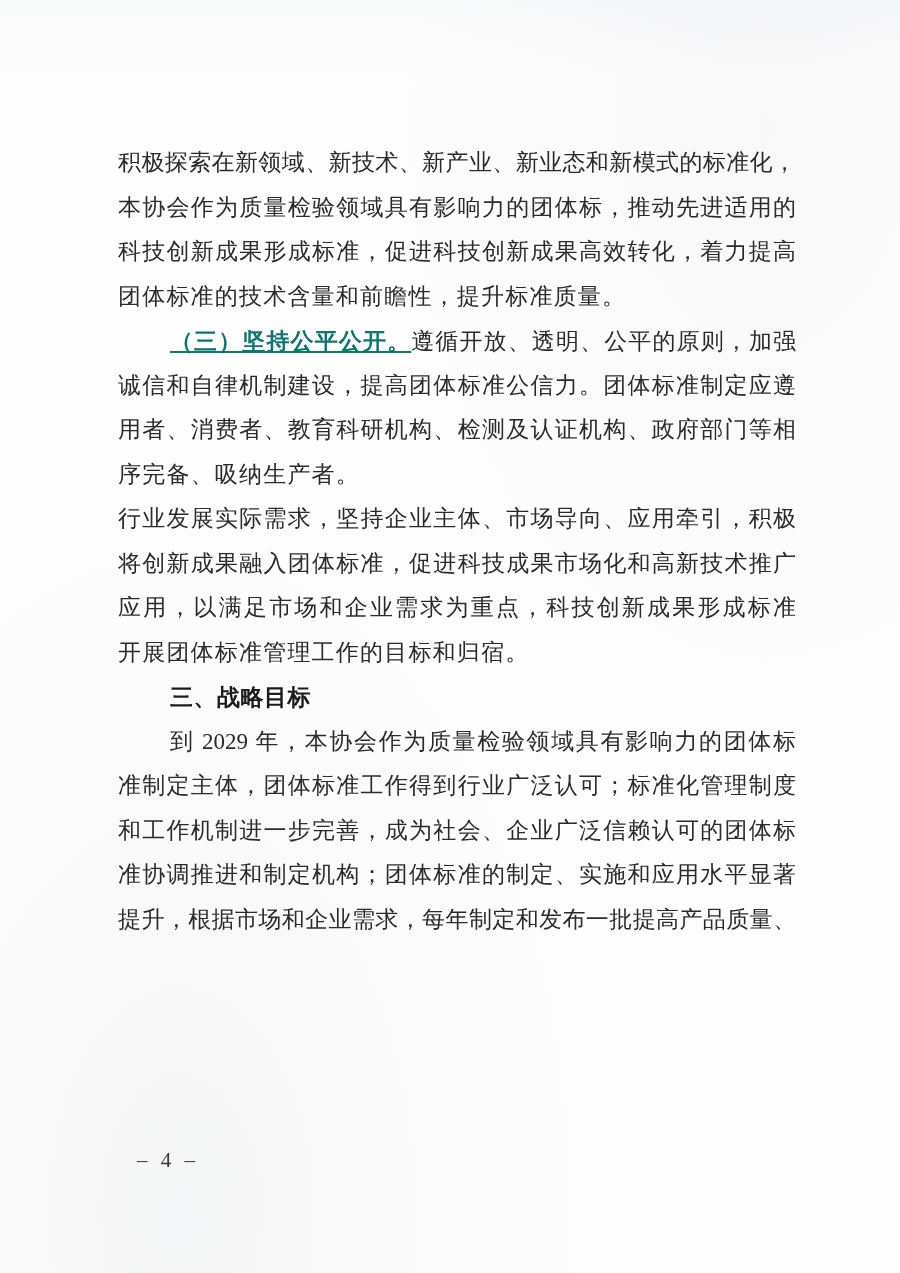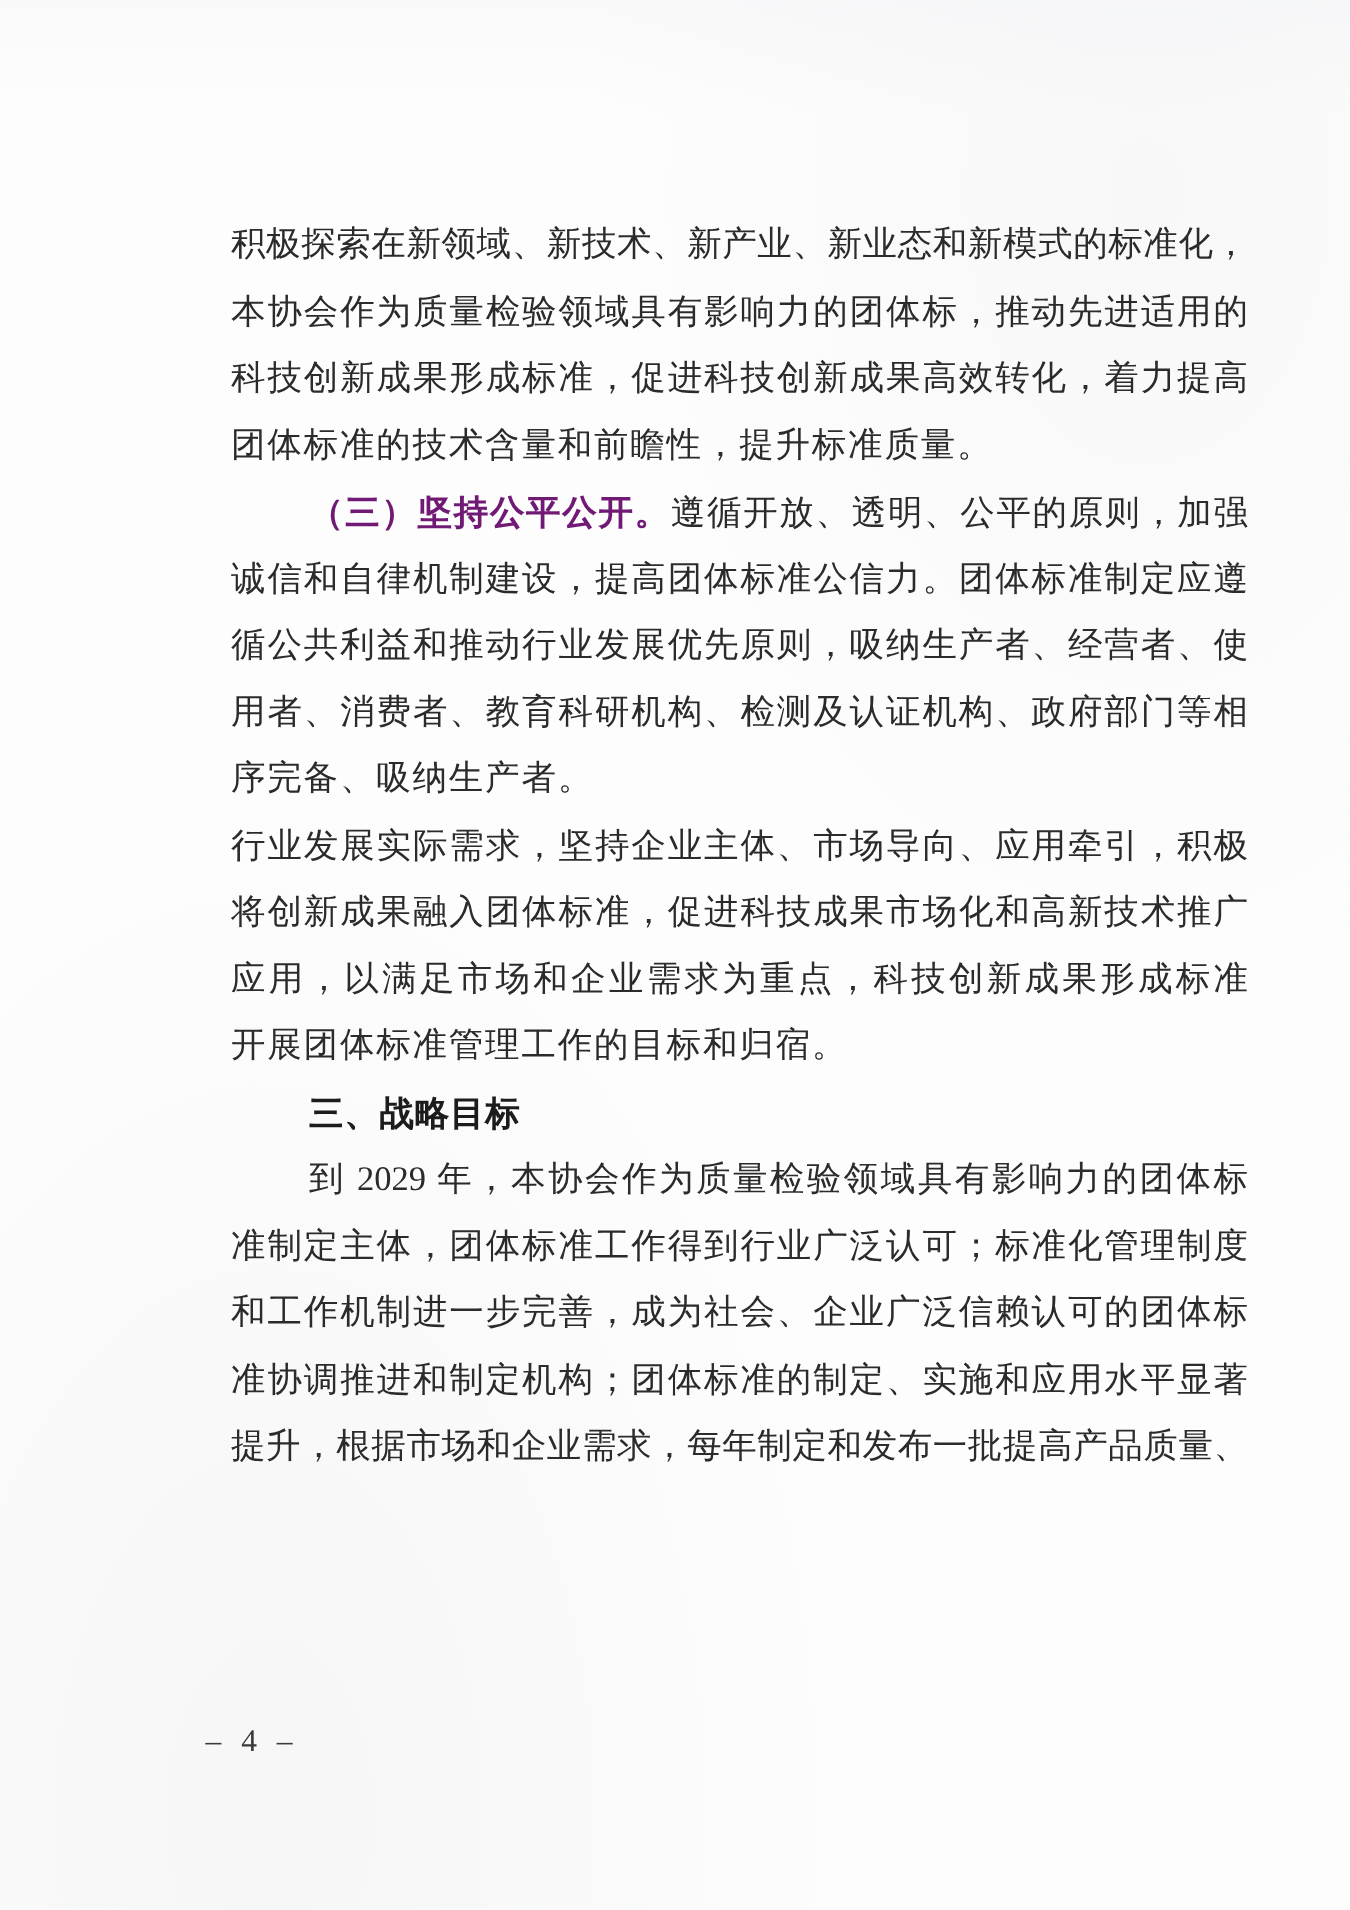--- a/index.html
+++ b/index.html
@@ -24,42 +24,42 @@
       linear-gradient(180deg, rgba(245,246,248,0.5) 0%, rgba(255,255,255,0) 6%);
     pointer-events: none;
   }
   .textblock {
     position: absolute;
     left: 118px;
     top: 141px;
     width: 678px;
     color: var(--ink, #2b2b2b);
     font-size: 23px;
-    margin-left: 36px;
   }
   .line {
     height: 44.5px;
     line-height: 44.5px;
     white-space: nowrap;
     letter-spacing: 1.2px;
   }
   
   .line.jfull {
     white-space: normal;
     letter-spacing: 0;
     text-align: justify;
     text-align-last: justify;
     text-justify: inter-character;
   }
   .line.indent { padding-left: 52px; }
   .line.jfull.indent { width: 626px; }
   .bp {
     font-family: "Liberation Sans", "DejaVu Sans", sans-serif;
     font-weight: 700;
-    color: #701a75;
+    color: #0f766e;
+    text-decoration: underline;
   }
   .line.head {
     font-family: "Liberation Sans", "DejaVu Sans", sans-serif;
     font-weight: 700;
     letter-spacing: 0.5px;
     color: #1c1c1c;
   }
   .page-footer {
     position: absolute;
     left: 137px;
@@ -76,21 +76,20 @@
 
 <div class="scan-noise"></div>
 
 <div class="textblock">
   <div class="line jfull"><span>积极探索在新领域、新技术、新产业、新业态和新模式的标准化，</span></div>
   <div class="line jfull"><span>本协会作为质量检验领域具有影响力的团体标，推动先进适用的</span></div>
   <div class="line jfull"><span>科技创新成果形成标准，促进科技创新成果高效转化，着力提高</span></div>
   <div class="line"><span>团体标准的技术含量和前瞻性，提升标准质量。</span></div>
   <div class="line jfull indent"><span class="bp">（三）坚持公平公开。</span><span>遵循开放、透明、公平的原则，加强</span></div>
   <div class="line jfull"><span>诚信和自律机制建设，提高团体标准公信力。团体标准制定应遵</span></div>
-  <div class="line jfull"><span>循公共利益和推动行业发展优先原则，吸纳生产者、经营者、使</span></div>
   <div class="line jfull"><span>用者、消费者、教育科研机构、检测及认证机构、政府部门等相</span></div>
   <div class="line"><span>序完备、吸纳生产者。</span></div>
   <div class="line jfull"><span>行业发展实际需求，坚持企业主体、市场导向、应用牵引，积极</span></div>
   <div class="line jfull"><span>将创新成果融入团体标准，促进科技成果市场化和高新技术推广</span></div>
   <div class="line jfull"><span>应用，以满足市场和企业需求为重点，科技创新成果形成标准</span></div>
   <div class="line"><span>开展团体标准管理工作的目标和归宿。</span></div>
   <div class="line head indent"><span>三、战略目标</span></div>
   <div class="line jfull indent"><span>到 2029 年，本协会作为质量检验领域具有影响力的团体标</span></div>
   <div class="line jfull"><span>准制定主体，团体标准工作得到行业广泛认可；标准化管理制度</span></div>
   <div class="line jfull"><span>和工作机制进一步完善，成为社会、企业广泛信赖认可的团体标</span></div>

